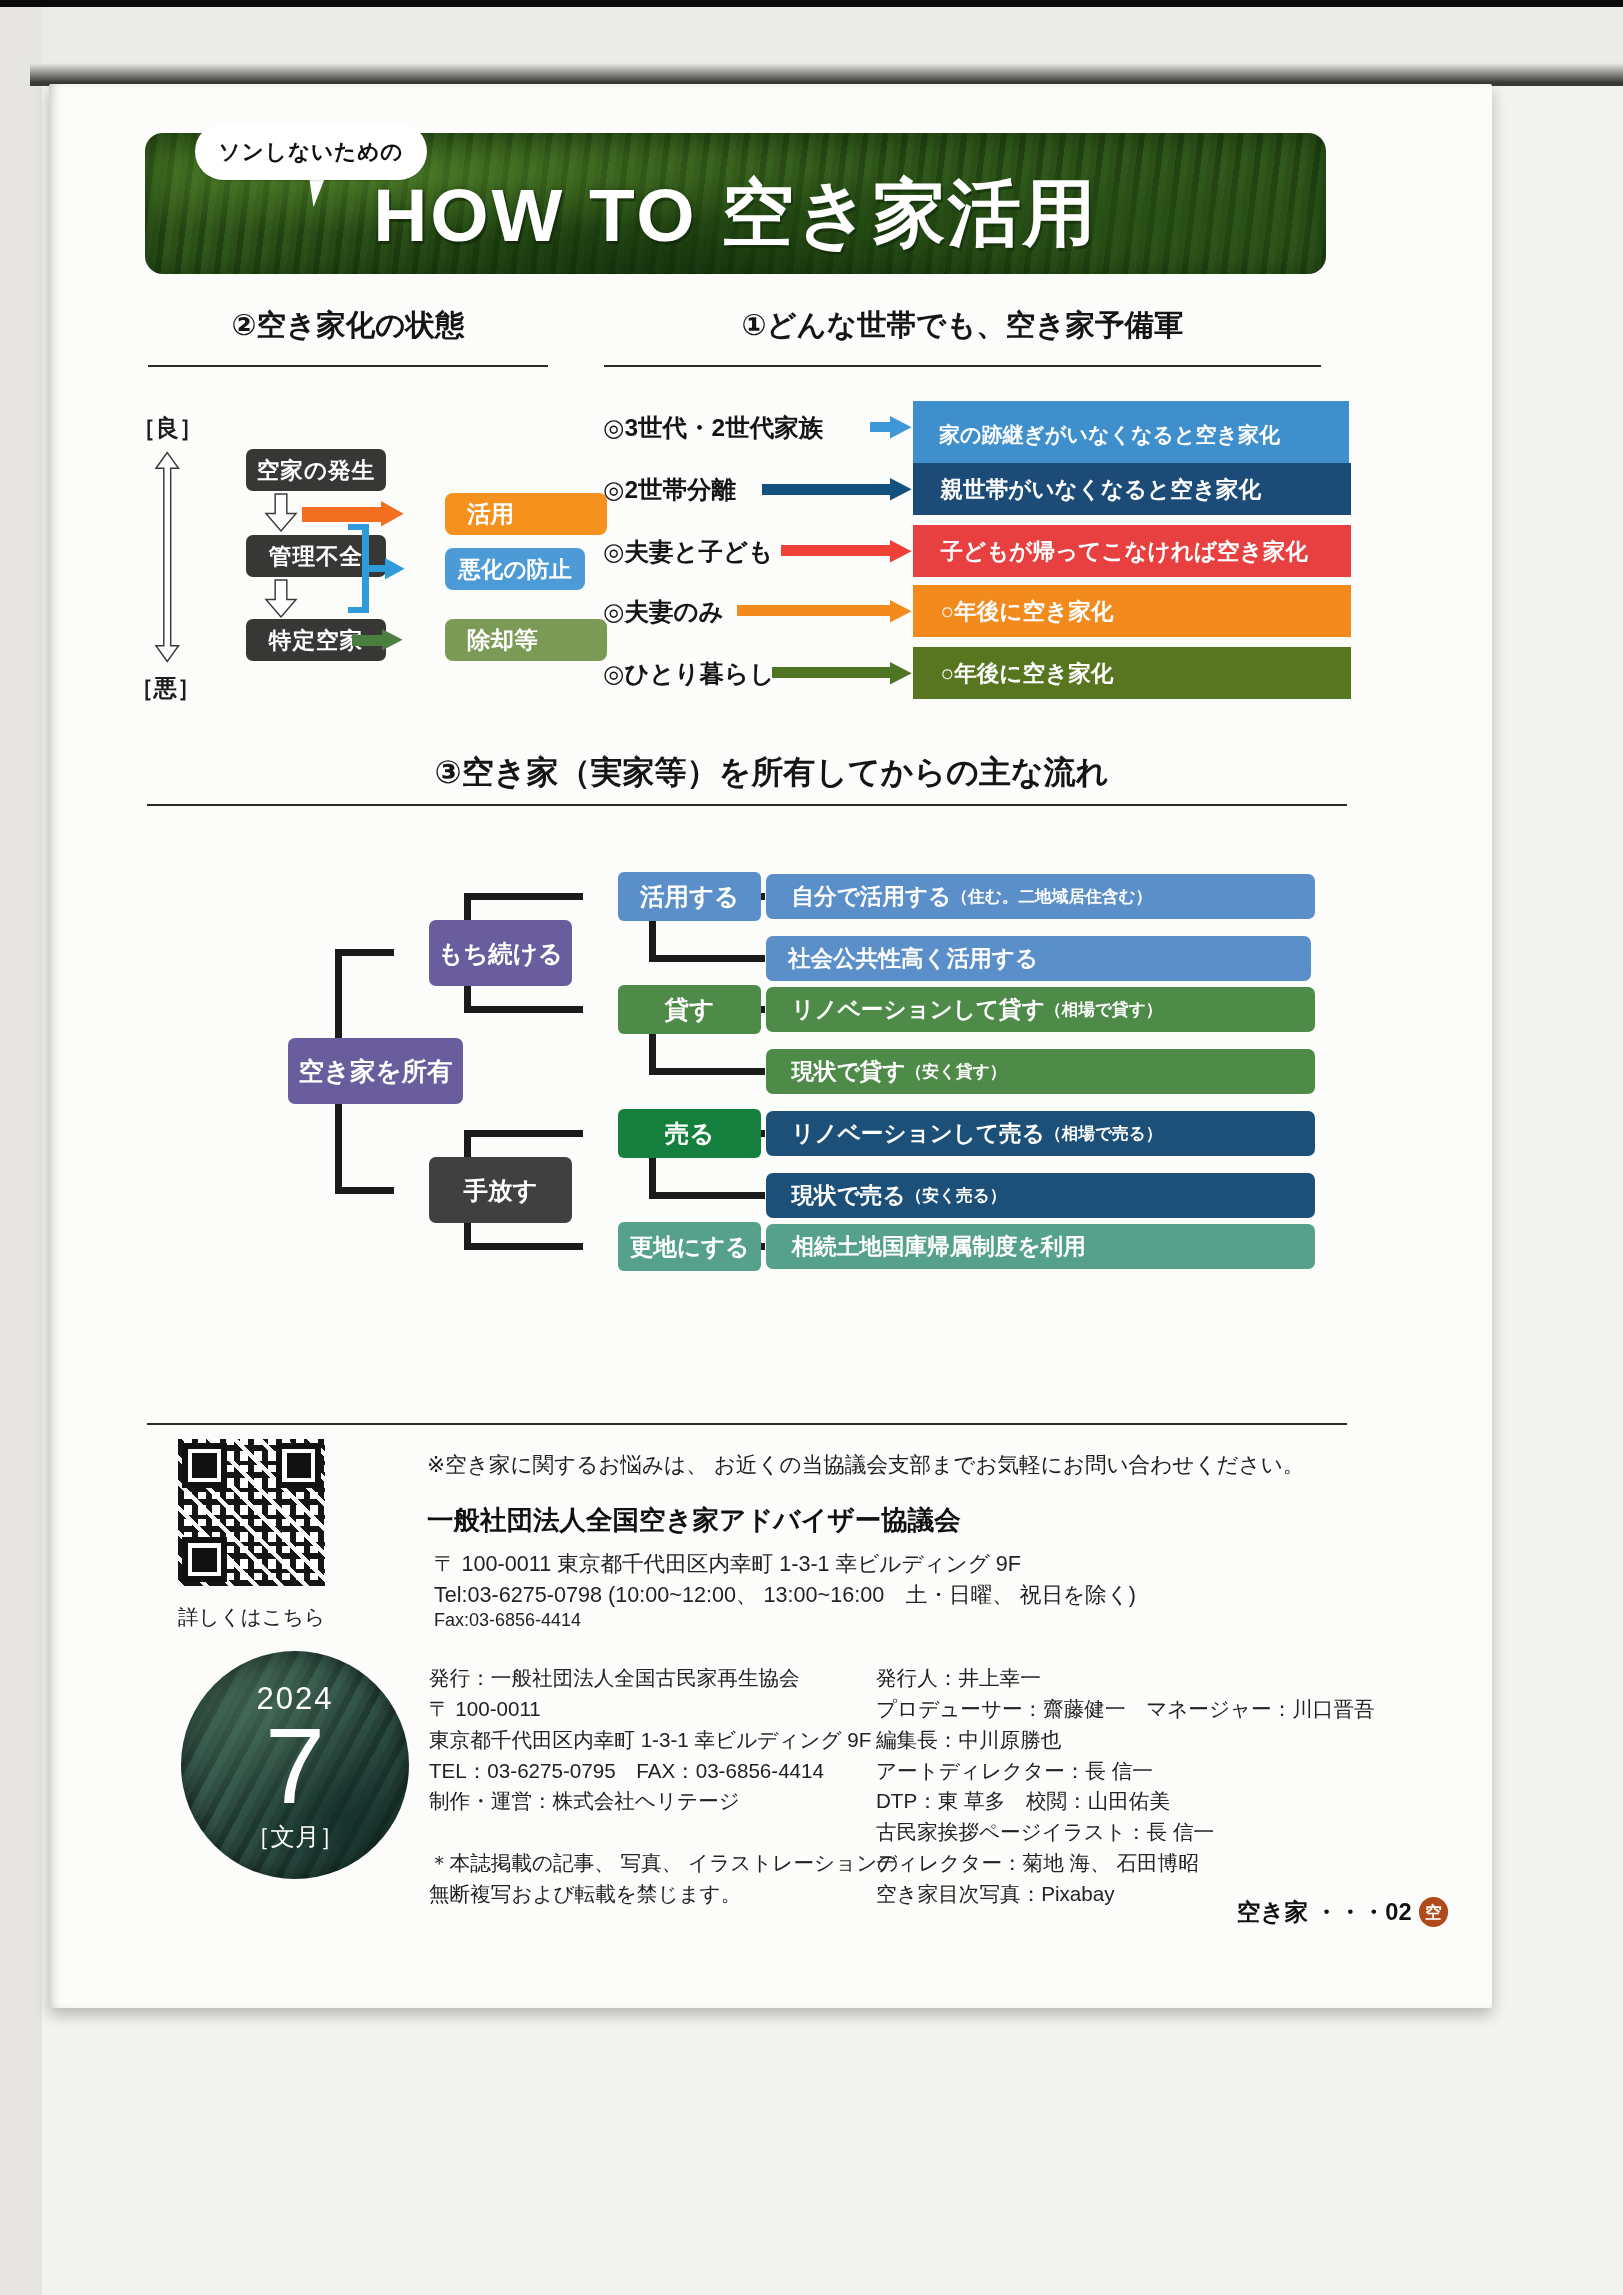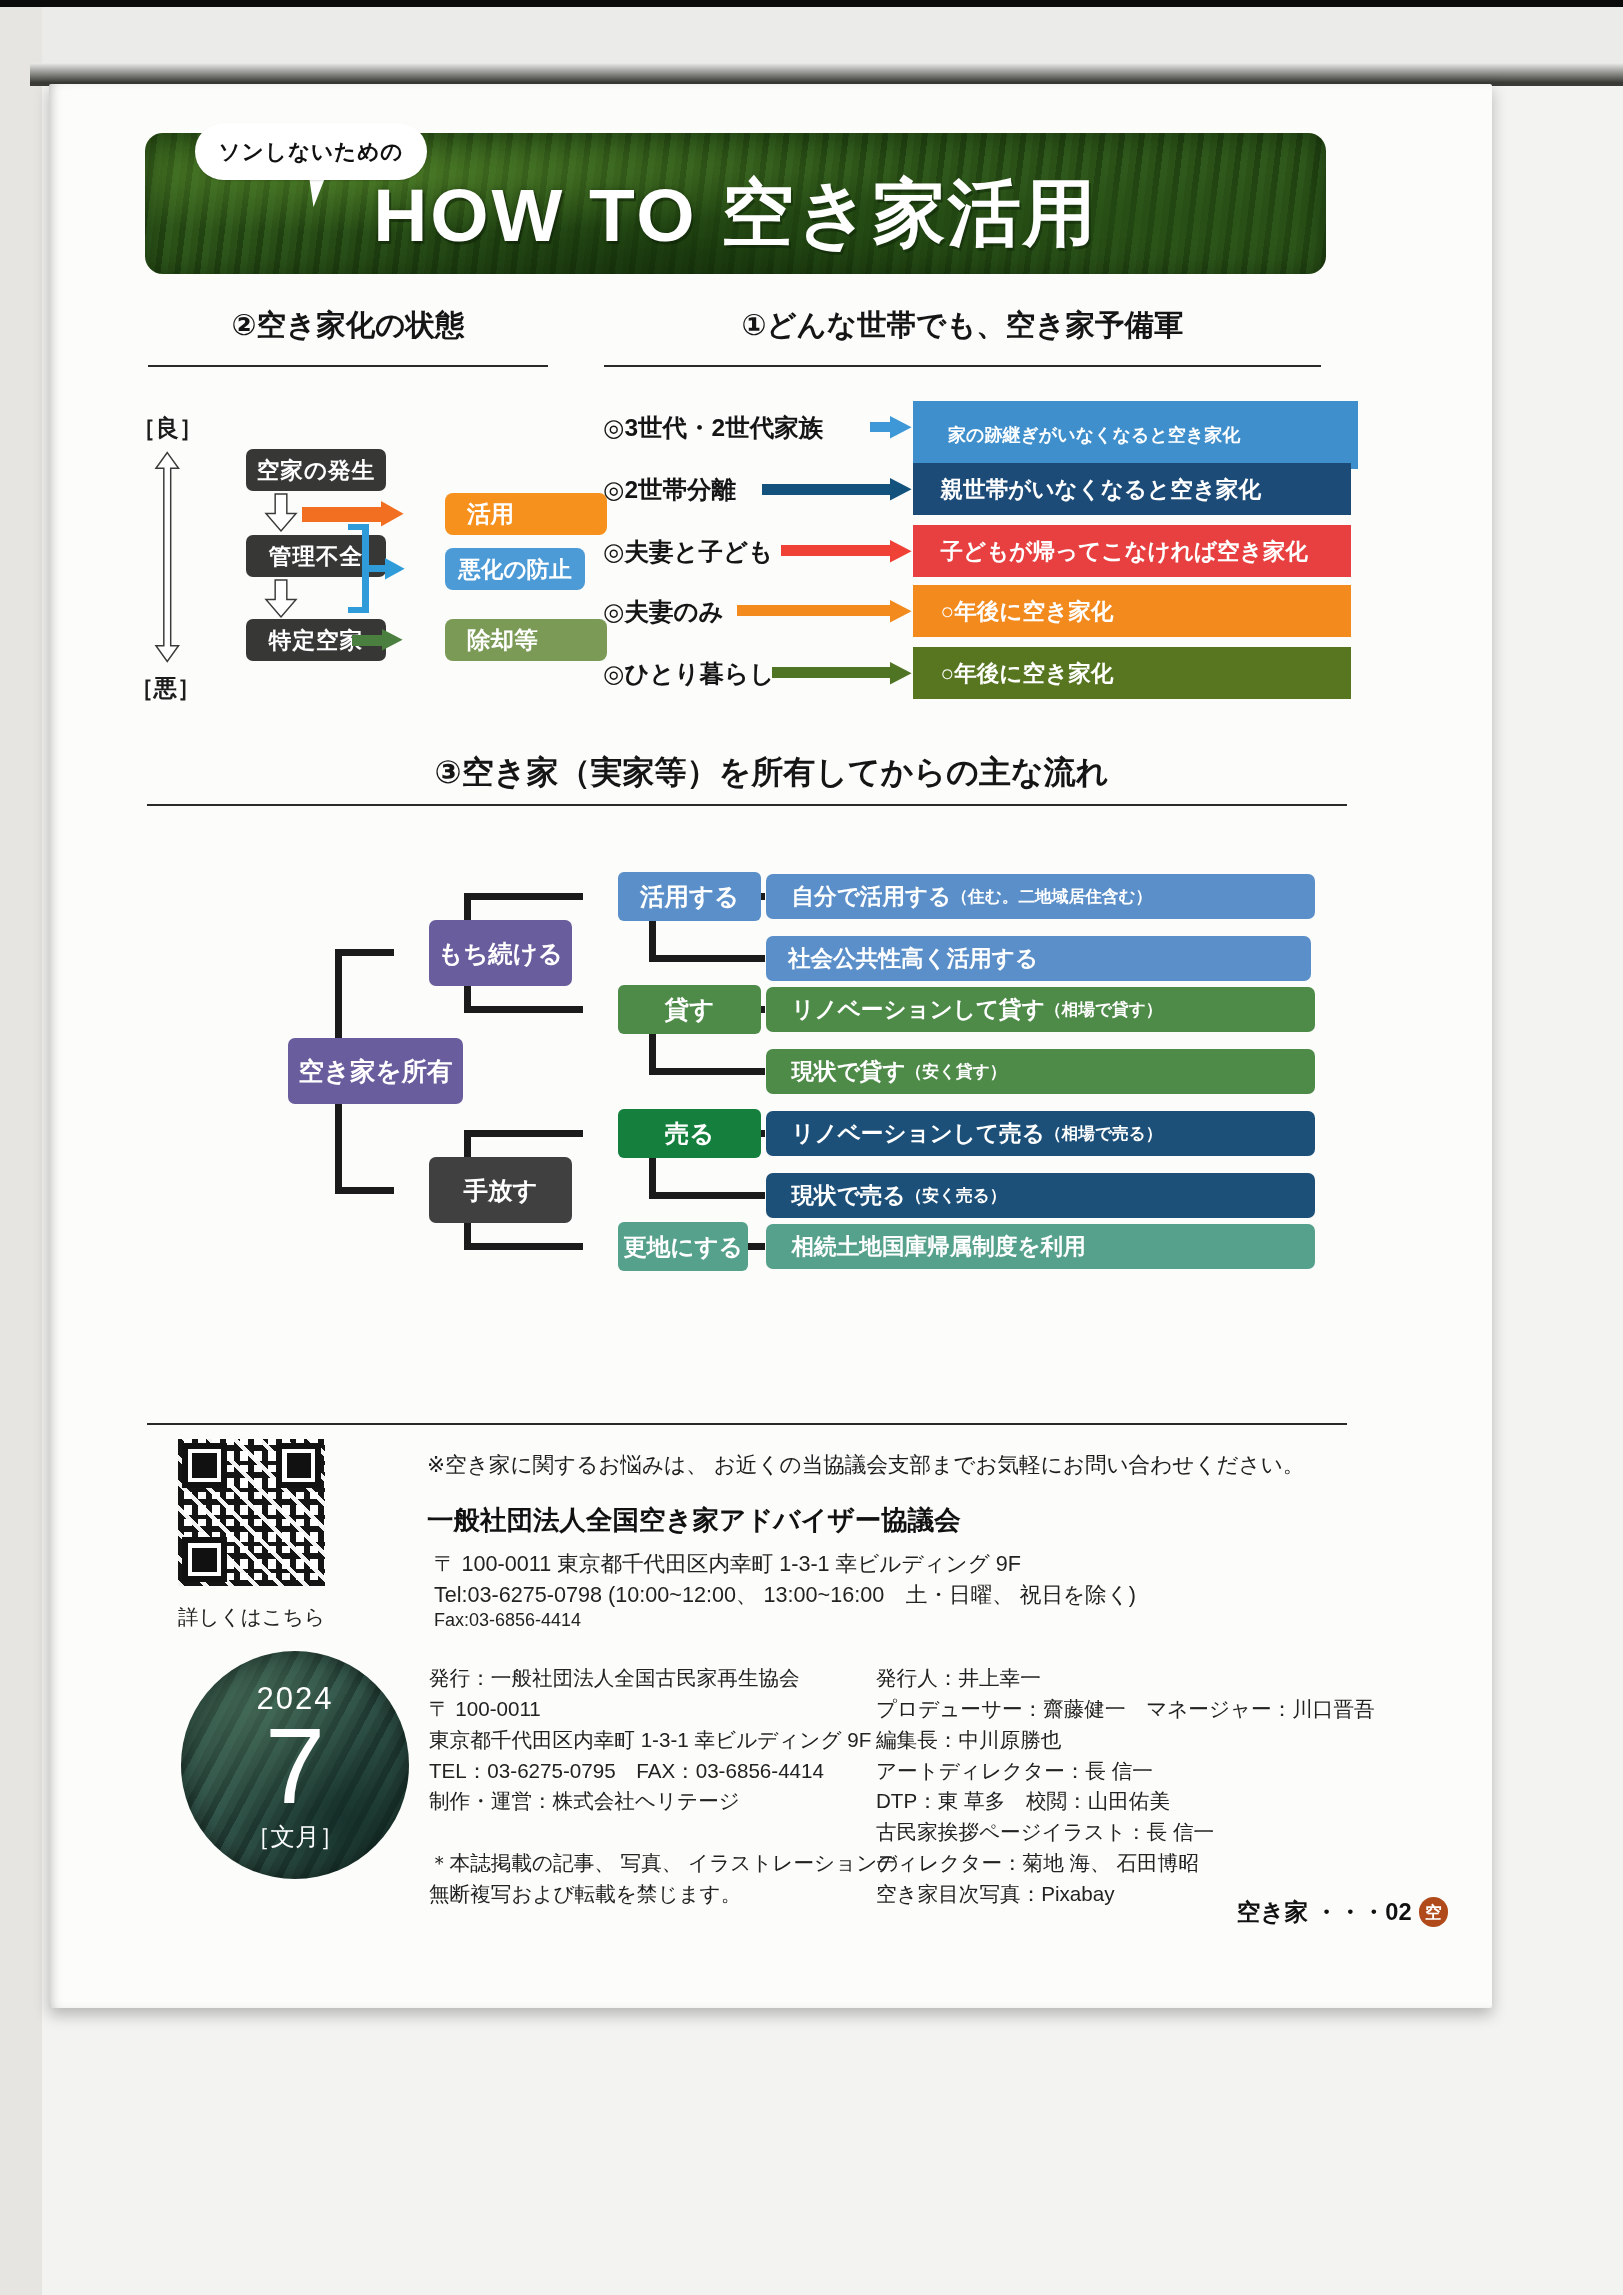--- a/index.html
+++ b/index.html
@@ -144,21 +144,21 @@
   <div class="abs" style="left: 303px; top: 551px; width: 29.5px; height: 10.8px; background-color: rgb(74, 127, 63);"></div>
   <div class="abs head-right" style="left: 333px; top: 545px; width: 20.6px; height: 21.6px; background-color: rgb(74, 127, 63);"></div>
   <div class="abs cbox" style="left: 361px; top: 535px; width: 140px; height: 42px; border-radius: 7.9px; font-size: 23.6px; justify-content: flex-start; padding-left: 22px; background-color: rgb(122, 154, 85);">除却等</div>
 
   <div class="abs sec-title" style="left:555px;top:222px;width:717px;font-size:29.5px;">①どんな世帯でも、空き家予備軍</div>
   <div class="abs rule" style="left:555px;top:281px;width:717px;"></div>
 
   <div class="abs lbox" style="left:554px;top:317px;height:52px;color:#151515;font-size:24.5px;">◎3世代・2世代家族</div>
   <div class="abs" style="left: 821px; top: 338px; width: 20.6px; height: 9.8px; background-color: rgb(62, 151, 214);"></div>
   <div class="abs head-right" style="left: 841px; top: 332px; width: 21.6px; height: 22.6px; background-color: rgb(62, 151, 214);"></div>
-  <div class="abs lbox" style="left: 864px; top: 317px; width: 410px; height: 68px; padding-left: 35px; font-size: 18px; background-color: rgb(62, 143, 204);">
+  <div class="abs lbox" style="left: 864px; top: 317px; width: 410px; height: 68px; padding-left: 26px; font-size: 21px; background-color: rgb(62, 143, 204);">
     <span>家の跡継ぎがいなくなると空き家化</span>
   </div>
 
   <div class="abs lbox" style="left:554px;top:379px;height:52px;color:#151515;font-size:24.5px;">◎2世帯分離</div>
   <div class="abs" style="left: 713px; top: 400px; width: 129px; height: 10.8px; background-color: rgb(20, 82, 126);"></div>
   <div class="abs head-right" style="left: 841px; top: 394px; width: 21.6px; height: 22.6px; background-color: rgb(20, 82, 126);"></div>
   <div class="abs lbox" style="left: 864px; top: 379px; width: 410px; height: 52px; padding-left: 27.5px; font-size: 22.6px; background-color: rgb(28, 75, 119);">
     <span>親世帯がいなくなると空き家化</span>
   </div>
 
@@ -205,21 +205,21 @@
   <div class="abs conn" style="left:600px;top:1074px;width:6.9px;height:41px;"></div>
   <div class="abs conn" style="left:600px;top:1108px;width:116px;height:6.9px;"></div>
   <div class="abs conn" style="left:676px;top:1159px;width:40px;height:6.9px;"></div>
 
   <div class="abs cbox" style="left: 204px; top: 954px; width: 175px; height: 66px; border-radius: 6.9px; font-size: 25.5px; z-index: 2; background-color: rgb(106, 93, 157);">空き家を所有</div>
   <div class="abs cbox" style="left: 345px; top: 836px; width: 143px; height: 66px; border-radius: 6.9px; font-size: 24.5px; z-index: 2; background-color: rgb(106, 93, 157);">もち続ける</div>
   <div class="abs cbox" style="left: 345px; top: 1073px; width: 143px; height: 66px; border-radius: 6.9px; font-size: 24.5px; z-index: 2; background-color: #404040;">手放す</div>
   <div class="abs cbox" style="left: 534px; top: 788px; width: 143px; height: 49px; border-radius: 5.9px; font-size: 24.5px; z-index: 2; background-color: rgb(91, 143, 201);">活用する</div>
   <div class="abs cbox" style="left: 534px; top: 901px; width: 143px; height: 49px; border-radius: 5.9px; font-size: 24.5px; z-index: 2; background-color: rgb(78, 139, 73);">貸す</div>
   <div class="abs cbox" style="left: 534px; top: 1025px; width: 143px; height: 49px; border-radius: 5.9px; font-size: 24.5px; z-index: 2; background-color: #15803d;">売る</div>
-  <div class="abs cbox" style="left: 534px; top: 1138px; width: 130px; height: 49px; border-radius: 5.9px; font-size: 23.6px; z-index: 2; background-color: rgb(86, 161, 139);">更地にする</div>
+  <div class="abs cbox" style="left: 534px; top: 1138px; width: 143px; height: 49px; border-radius: 5.9px; font-size: 23.6px; z-index: 2; background-color: rgb(86, 161, 139);">更地にする</div>
 
   <div class="abs lbox" style="left: 717px; top: 790px; width: 523px; height: 45px; border-radius: 6.9px; padding-left: 25.5px; font-size: 22.6px; z-index: 2; background-color: rgb(91, 143, 201);">
     <span>自分で活用する</span>
     <span class="small-note">（住む。二地域居住含む）</span>
   </div>
   <div class="abs lbox" style="left: 717px; top: 852px; width: 523px; height: 45px; border-radius: 6.9px; padding-left: 22px; font-size: 22.6px; z-index: 2; background-color: rgb(91, 143, 201);">
     <span>社会公共性高く活用する</span>
     <span class="small-note"></span>
   </div>
   <div class="abs lbox" style="left: 717px; top: 903px; width: 523px; height: 45px; border-radius: 6.9px; padding-left: 25.5px; font-size: 22.6px; z-index: 2; background-color: rgb(78, 139, 73);">

